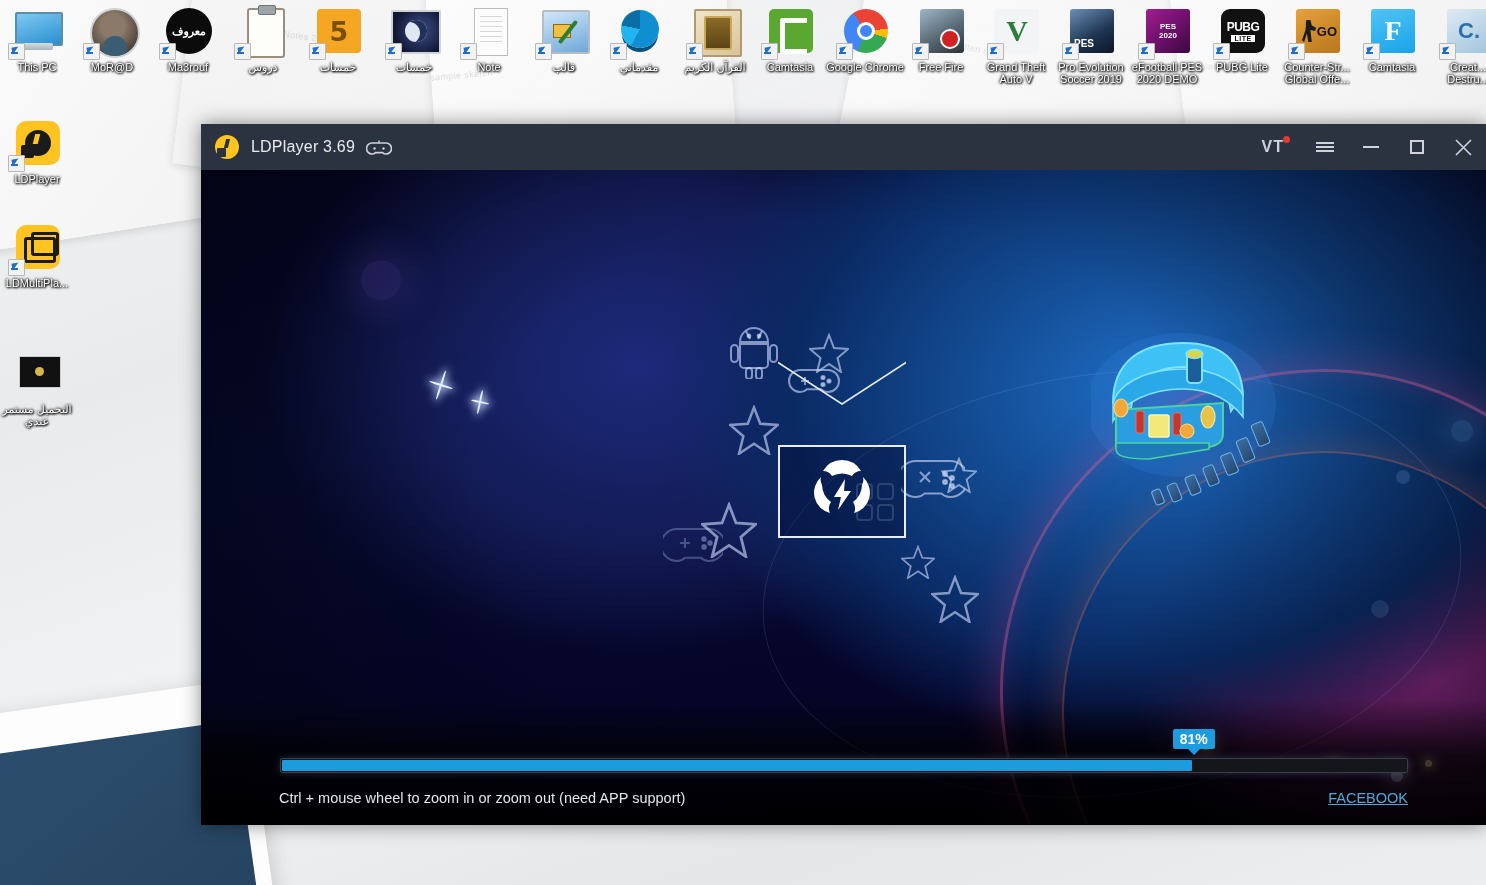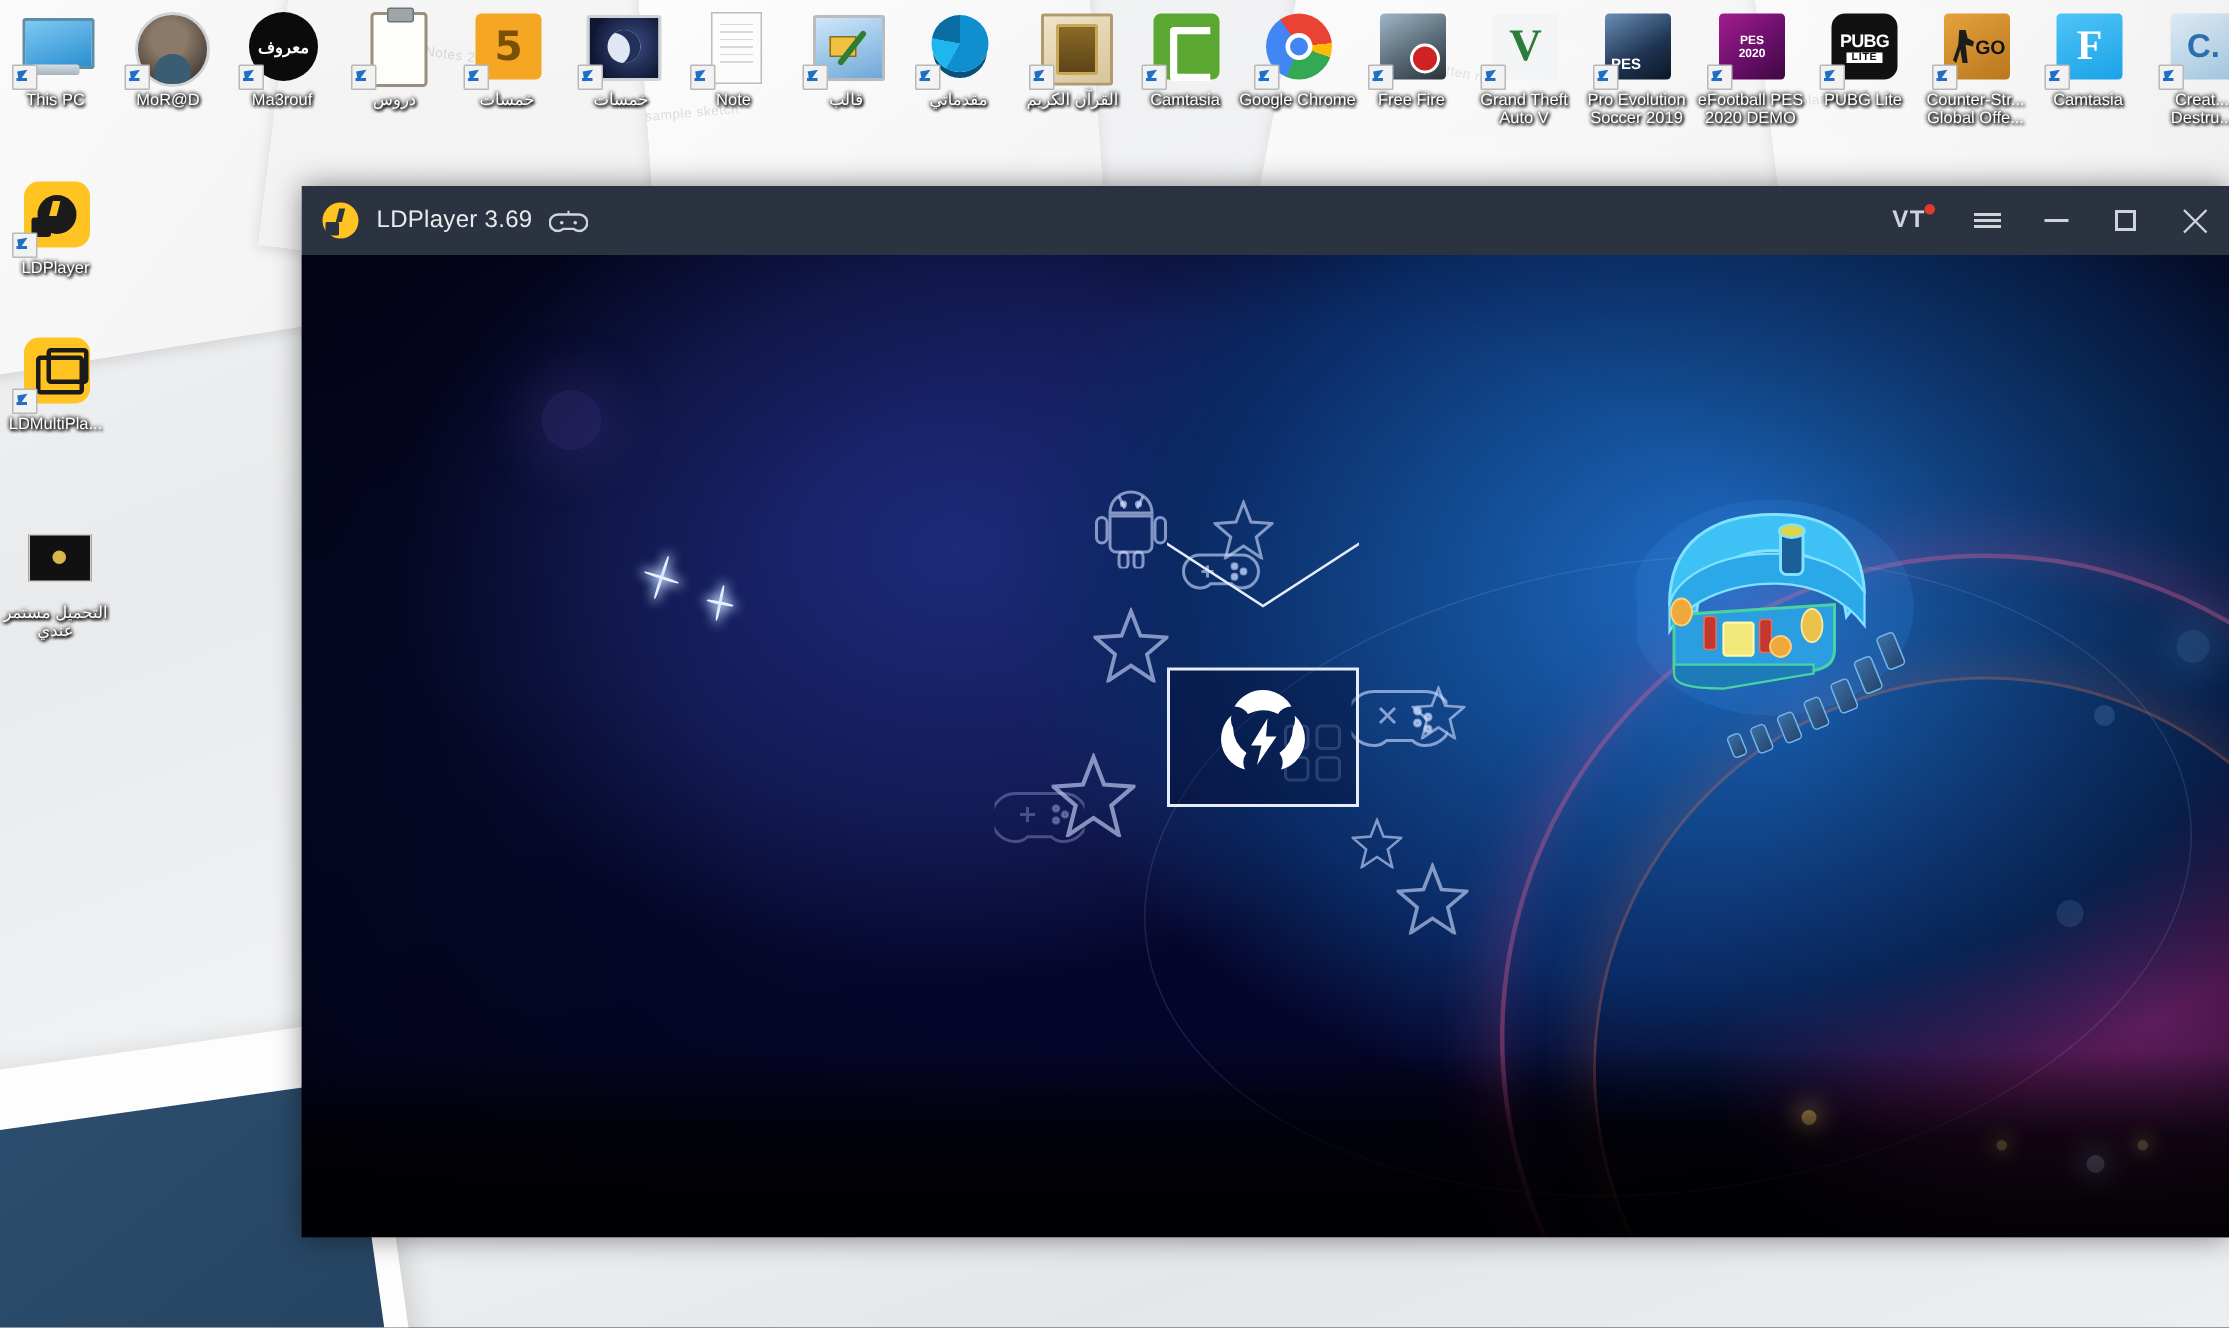--- a/index.html
+++ b/index.html
@@ -589,14 +589,24 @@
       <div class="step" style="left:148px;top:113px;width:11px;height:22px;transform:rotate(-22deg)"></div>
       <div class="step" style="left:132px;top:128px;width:11px;height:20px;transform:rotate(-22deg)"></div>
       <div class="step" style="left:114px;top:140px;width:10px;height:19px;transform:rotate(-22deg)"></div>
       <div class="step" style="left:96px;top:150px;width:10px;height:18px;transform:rotate(-22deg)"></div>
       <div class="step" style="left:78px;top:158px;width:9px;height:17px;transform:rotate(-22deg)"></div>
       <div class="step" style="left:62px;top:164px;width:8px;height:14px;transform:rotate(-22deg)"></div>
     </div>
 
     <div class="bottom-dark"></div>
 
+    <div id="ld-footer">
+      <div id="progress-wrap">
+        <div id="progress-track">
+          <div id="progress-fill" style="width: calc(81% - 2px); background: rgb(29, 155, 223);"></div>
+        </div>
+        <div id="pct-badge" style="left: 81%; background: rgb(29, 155, 223);">81%</div>
+      </div>
+      <div id="hint-text">Ctrl + mouse wheel to zoom in or zoom out (need APP support)</div>
+      <a id="fb-link" style="color: rgb(79, 168, 221);">FACEBOOK</a>
+    </div>
   </div>
 </div>
 
 </body></html>

